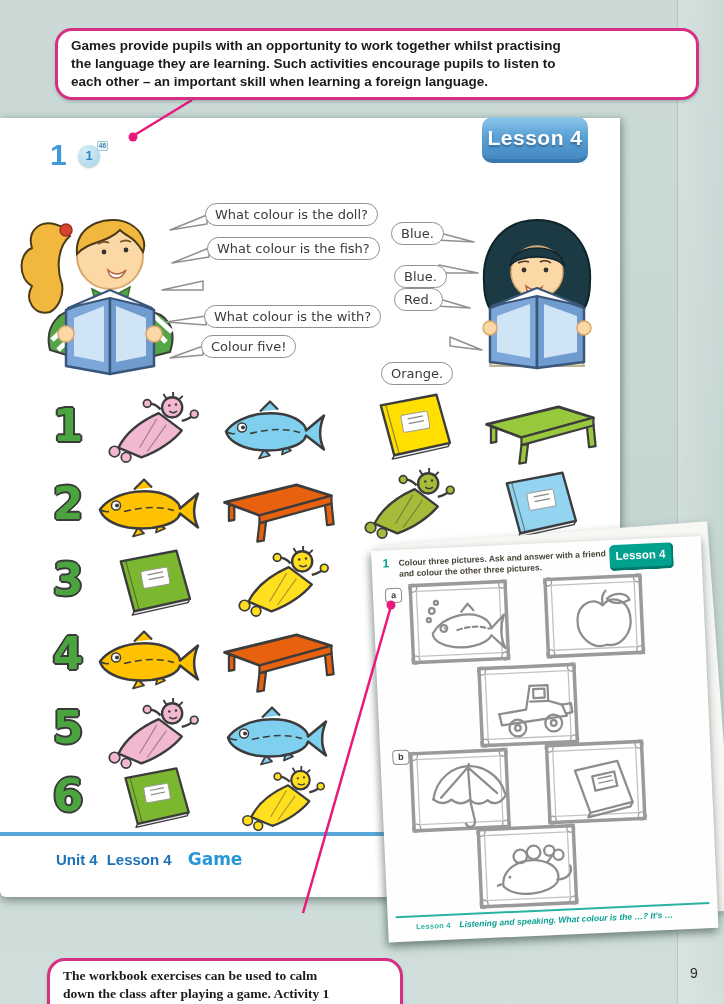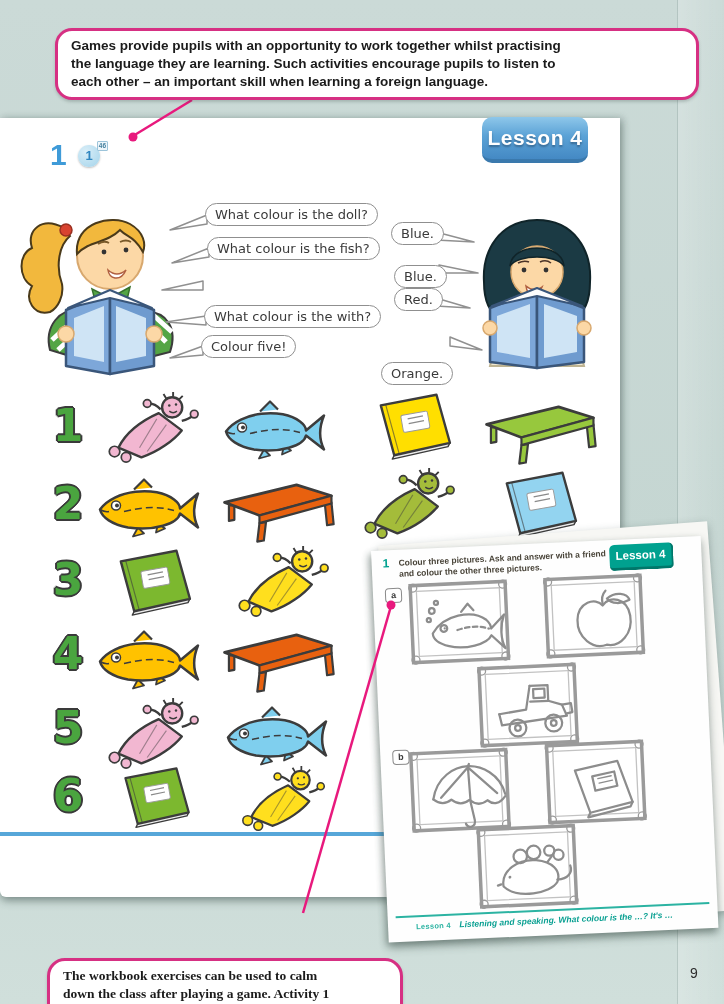--- a/index.html
+++ b/index.html
@@ -363,20 +363,23 @@
           <use href="#sym-book"></use>
         </svg>
       </span>
     <span class="item" style="left: 222px; top: 648px; height: 66px; color: rgb(255, 223, 30);">
         <svg viewBox="0 0 110 75">
           <use href="#sym-doll"></use>
         </svg>
       </span>
 
     <div class="rule"></div>
+    <div class="unit-footer">
+      <span>Unit 4</span><span class="lesson">Lesson 4</span><span class="game">Game</span>
+    </div>
   </div>
 
   <div class="wb-back"></div>
   <div class="workbook">
     <div class="wb-num">1</div>
     <div class="wb-instruction">Colour three pictures. Ask and answer with a friend
 and colour the other three pictures.</div>
     <div class="wb-badge">Lesson 4</div>
 
     <div class="wb-chip" style="left:12px;top:38px;">a</div>

